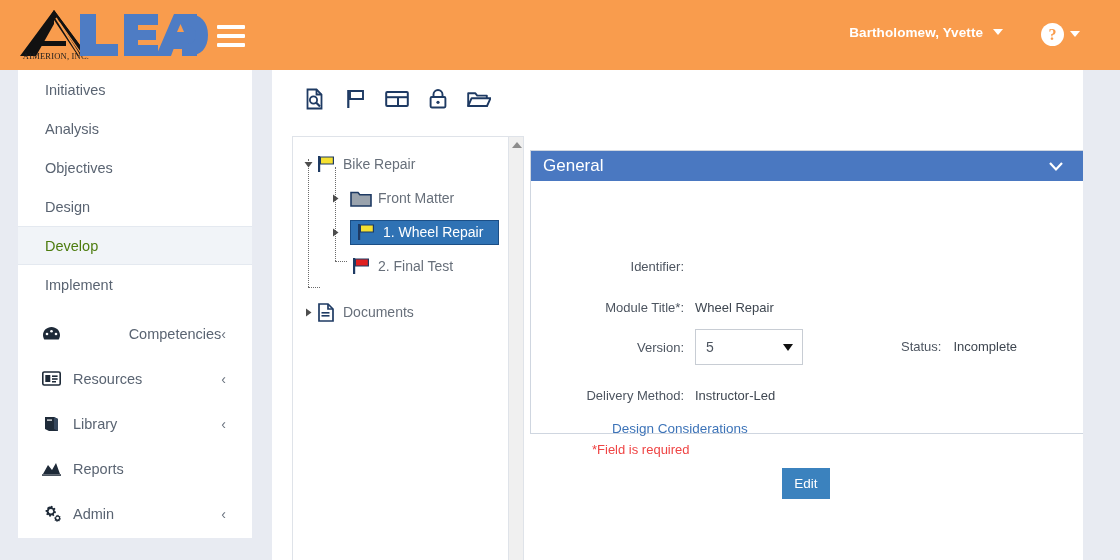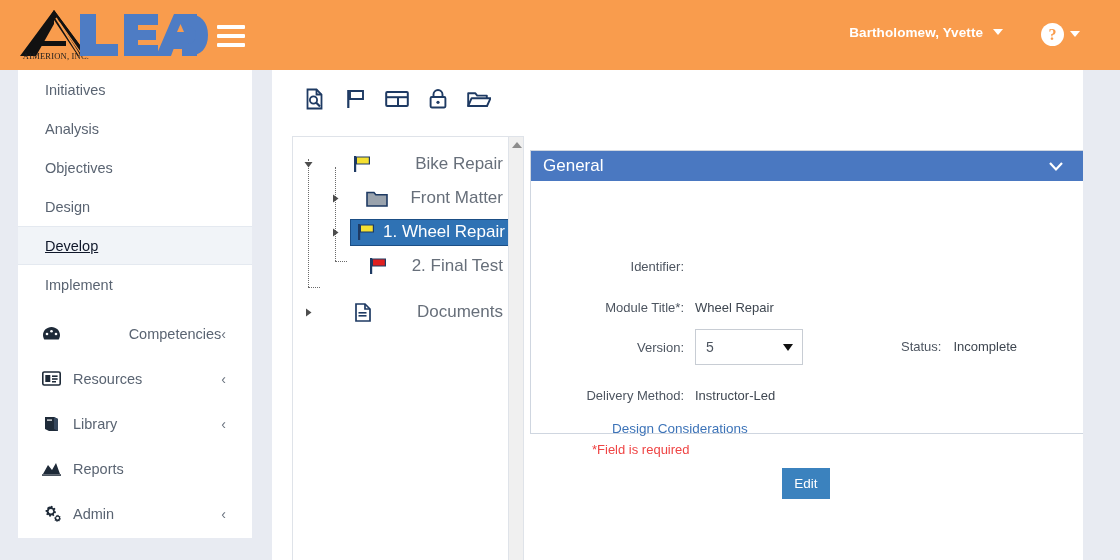--- a/index.html
+++ b/index.html
@@ -70,22 +70,22 @@
     position: absolute; left: 18px; top: 70px; width: 234px; height: 468px;
     background: #ffffff;
     overflow: hidden;
   }
   .nav-item {
     height: 39px; display: flex; align-items: center;
     padding-left: 27px; font-size: 14.5px; color: #5a6472;
     cursor: pointer; position: relative;
   }
   .nav-item.active {
-    background: #f1f4f8; color: #0f172a;
-    border-top: 1px solid #e4e9f0; border-bottom: 1px solid #e4e9f0; text-decoration: underline;
+    background: #f1f4f8; color: #4d7c0f;
+    border-top: 1px solid #e4e9f0; border-bottom: 1px solid #e4e9f0;
   }
   .nav-item.with-icon { padding-left: 22px; height: 45px; }
   .nav-icon {
     width: 22px; height: 16px; margin-right: 11px;
     display: inline-flex; align-items: center; justify-content: center;
     color: #1e2a38; flex: none;
   }
   .nav-label { flex: 1 1 auto; }
   .nav-chevron {
     font-size: 14px; color: #6a737f; margin-right: 26px;
@@ -115,21 +115,21 @@
     border-bottom: none;
     overflow: hidden;
   }
   .tree-body {
     position: absolute; left: 0; top: 0; width: 216px; height: 100%;
     padding: 10px 0 0 0;
   }
   .tree-row {
     display: flex; align-items: center; height: 34px;
     position: relative; cursor: pointer;
-    font-size: 17px; color: #676f7a; white-space: nowrap; justify-content: space-between;
+    font-size: 14px; color: #676f7a; white-space: nowrap;
   }
   .tree-row .twisty {
     width: 14px; height: 14px; flex: none;
     display: flex; align-items: center; justify-content: center;
   }
   .tree-icon {
     width: 22px; height: 18px; flex: none; margin-right: 6px;
     display: flex; align-items: center; justify-content: center;
   }
   .tree-label { padding-right: 6px; }

